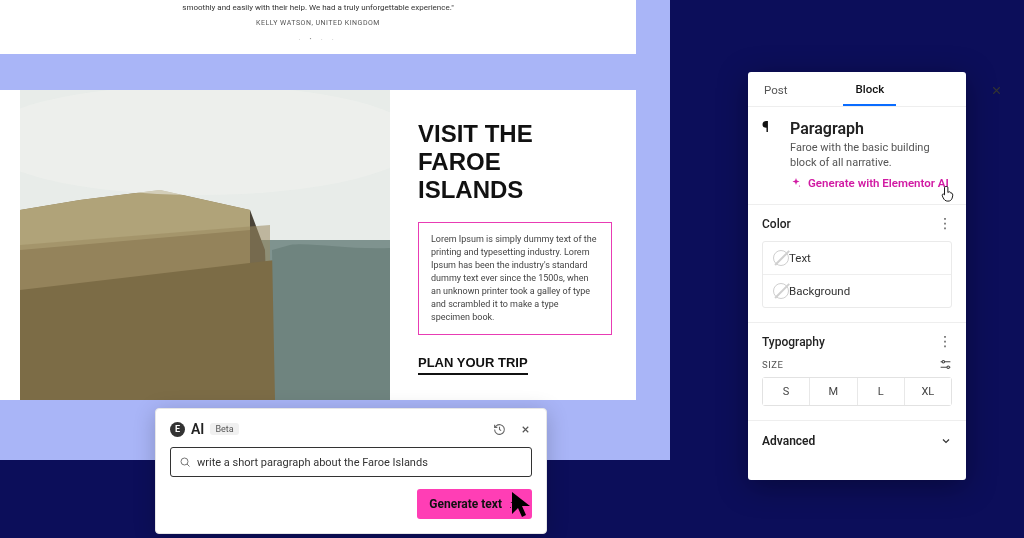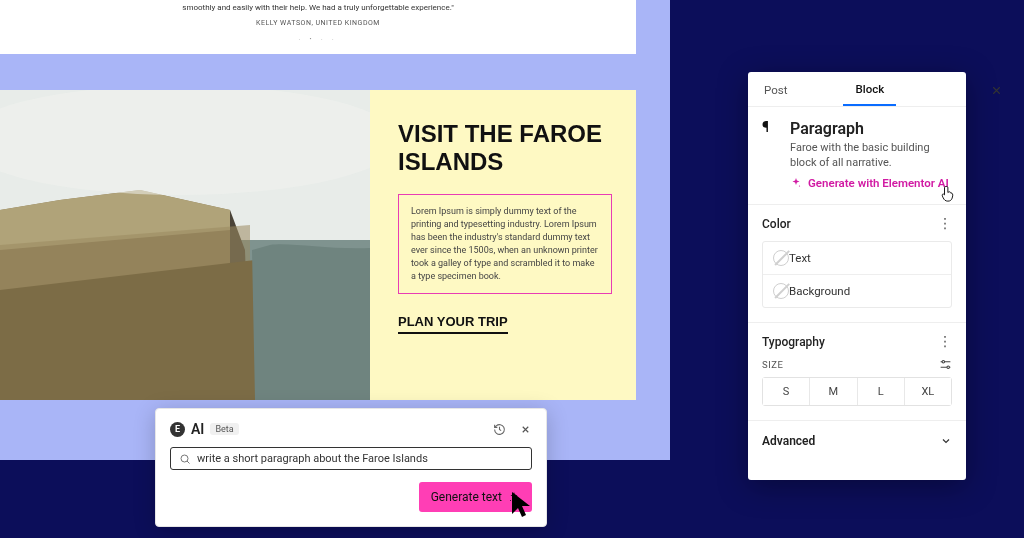--- a/index.html
+++ b/index.html
@@ -7,40 +7,40 @@
 
   .lavender { position: absolute; left: 0; top: 0; width: 670px; height: 460px; background: #a9b5f7; }
 
   
   .testimonial { position: absolute; left: 0; top: 0; width: 636px; height: 54px; background: #fff; text-align: center; padding-top: 2px; }
   .testimonial .quote { font-size: 8px; color: #333; line-height: 1.4; }
   .testimonial .author { font-size: 7px; letter-spacing: 0.5px; color: #555; margin-top: 6px; text-transform: uppercase; }
   .testimonial .dots { margin-top: 8px; font-size: 6px; color: #888; letter-spacing: 4px; }
 
   
-  .hero { position: absolute; left: 0; top: 90px; width: 636px; height: 310px; background: #fef9c3; display: flex; }
+  .hero { position: absolute; left: 0; top: 90px; width: 636px; height: 310px; background: #ffffff; display: flex; padding-left: 20px; }
   .hero-img { width: 370px; height: 310px; position: relative; overflow: hidden; }
   .hero-text { flex: 1; padding: 30px 24px 0 28px; }
   .hero-text h1 { font-family: "Arial Black", Impact, sans-serif; font-size: 24px; font-weight: 900; letter-spacing: 0px; text-transform: uppercase; color: #111; }
   .lorem-box { border: 1px solid #e83cb4; padding: 10px 12px; margin-top: 18px; }
   .lorem-box p { font-size: 9px; line-height: 1.45; color: #444; }
   .plan-link { display: inline-block; margin-top: 20px; font-family: "Arial Black", Impact, sans-serif; font-weight: 900; letter-spacing: 0px; font-size: 13px; text-transform: uppercase; border-bottom: 2px solid #111; padding-bottom: 3px; color: #111; }
 
   
   .ai-popup { position: absolute; left: 155px; top: 408px; width: 392px; background: #fff; border: 1px solid #e6e6e6; box-shadow: 0 4px 22px rgba(0,0,0,.2); border-radius: 4px; padding: 12px 14px 14px; }
   .ai-head { display: flex; align-items: center; gap: 6px; margin-bottom: 10px; }
   .e-icon { width: 15px; height: 15px; border-radius: 50%; background: #333; color: #fff; font-size: 9px; display: flex; align-items: center; justify-content: center; font-weight: 700; }
   .ai-title { font-size: 14px; font-weight: 600; color: #222; }
   .beta { font-size: 9px; background: #f0f0f0; border-radius: 3px; padding: 1px 5px; color: #555; }
   .ai-head-spacer { flex: 1; }
   .ai-head-icon { width: 14px; height: 14px; color: #666; cursor: pointer; display: flex; align-items: center; justify-content: center; }
-  .ai-input { width: 100%; border: 1px solid #333; border-radius: 3px; height: 23px; display: flex; align-items: center; padding: 0 8px; gap: 6px; }
+  .ai-input { width: 100%; border: 1px solid #333; border-radius: 3px; height: 30px; display: flex; align-items: center; padding: 0 8px; gap: 6px; }
   .ai-input input { border: none; outline: none; flex: 1; font-size: 11px; color: #333; background: transparent; }
   .gen-row { display: flex; justify-content: flex-end; margin-top: 12px; }
-  .gen-btn { background: #ff3eb5; border: none; color: #111; font-weight: 400; font-size: 12px; padding: 8px 12px; border-radius: 3px; display: flex; align-items: center; gap: 6px; cursor: pointer; }
+  .gen-btn { background: #ff3eb5; border: none; color: #111; font-weight: 700; font-size: 12px; padding: 8px 12px; border-radius: 3px; display: flex; align-items: center; gap: 6px; cursor: pointer; }
   .cursor-arrow { position: absolute; left: 510px; top: 490px; }
 
   
   .panel { position: absolute; left: 748px; top: 72px; width: 218px; height: 408px; background: #fff; border-radius: 3px; box-shadow: 0 6px 30px rgba(0,0,0,.35); font-size: 12px; color: #222; }
   .tabs { display: flex; align-items: center; border-bottom: 1px solid #eee; padding: 0 4px; gap: 44px; }
   .tab { padding: 10px 12px 8px; font-size: 11.5px; color: #555; cursor: pointer; border: none; background: none; }
   .tab.active { color: #111; border-bottom: 2.5px solid #0a6cff; font-weight: 500; }
   .tabs-spacer { flex: 1; }
   .tabs-close { padding: 10px 10px 8px 6px; cursor: pointer; }
 

